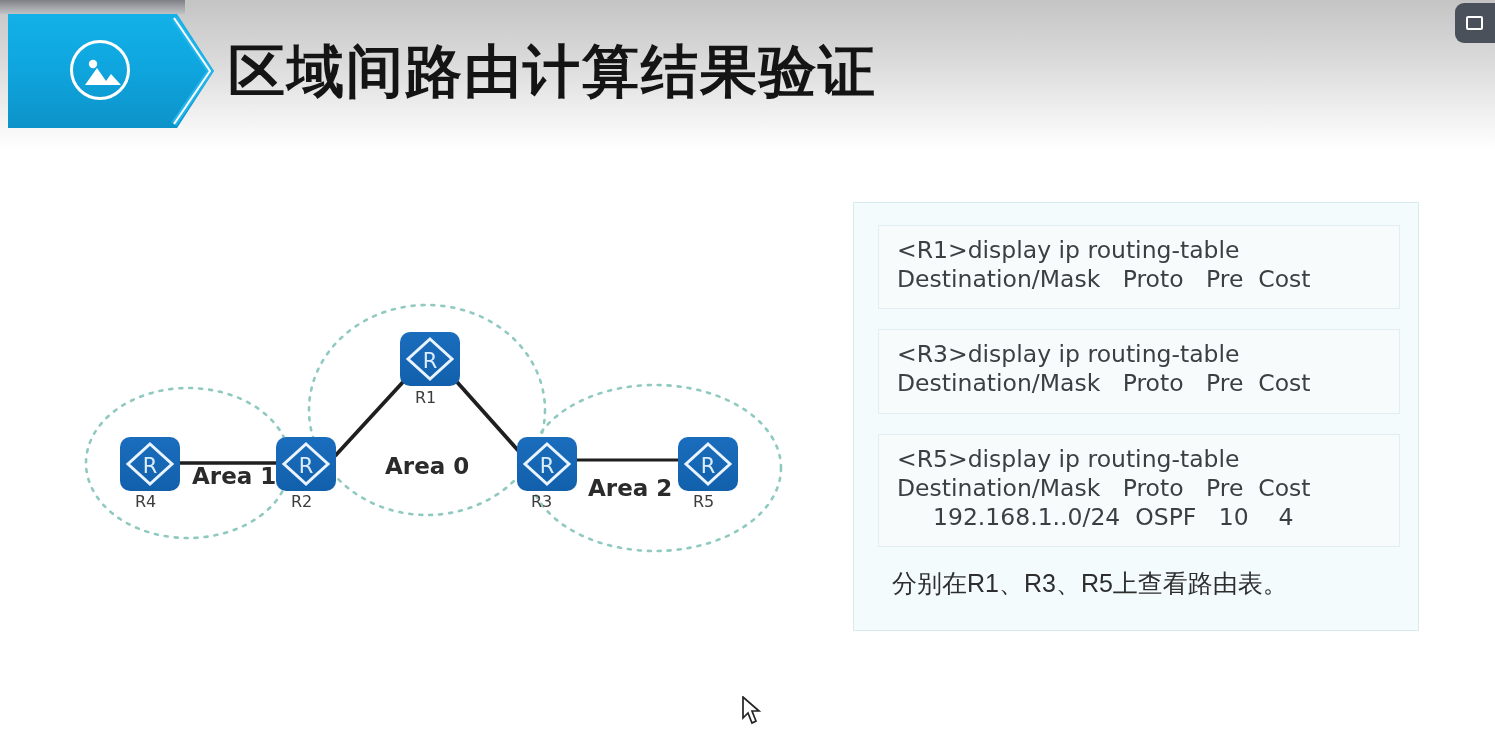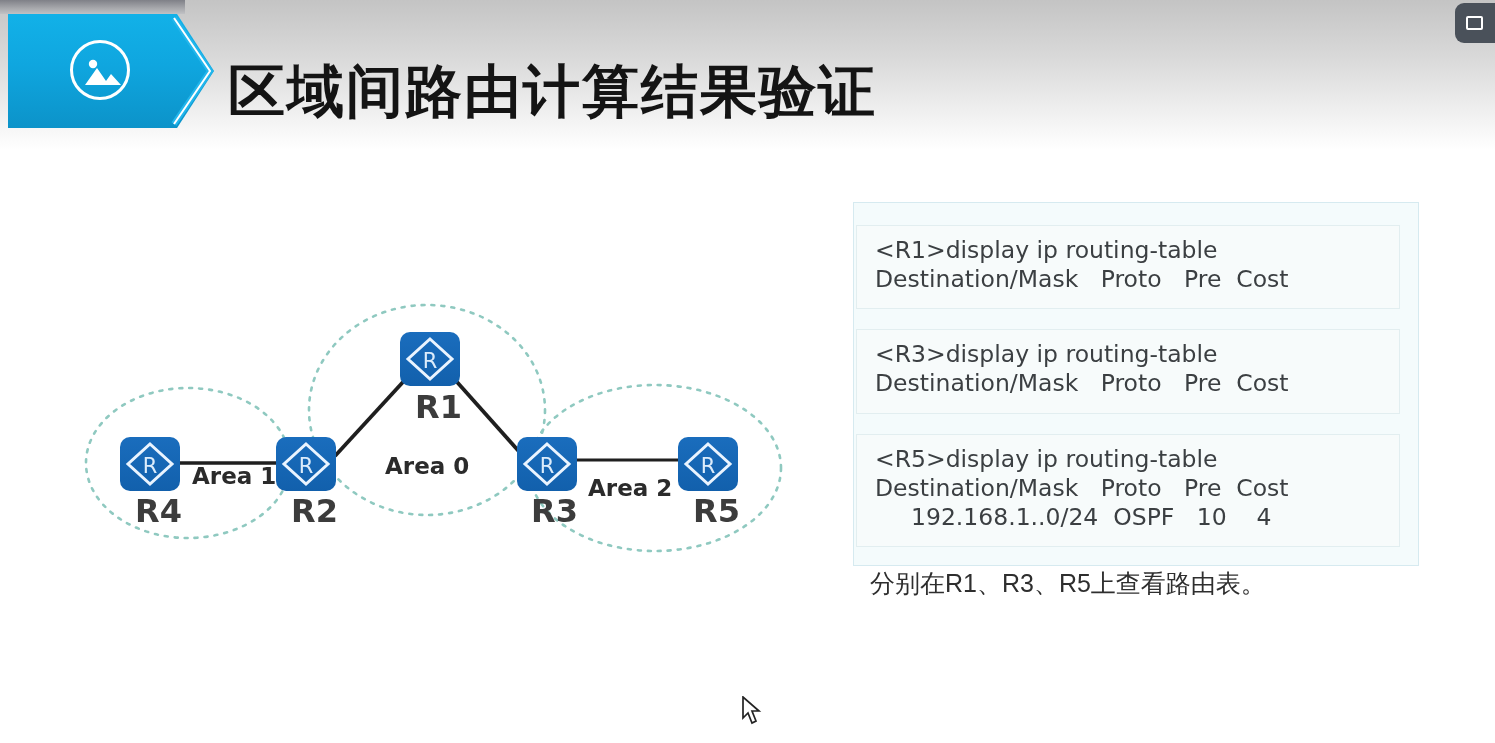--- a/index.html
+++ b/index.html
@@ -53,21 +53,20 @@
   #banner-icon svg { position: absolute; left: 10px; top: 12px; }
 
   
   #page-title {
     position: absolute; left: 228px; top: 34px;
     font-size: 57px; font-weight: bold;
     letter-spacing: 2px;
     color: #141414;
     white-space: nowrap;
     font-family: "DejaVu Sans", "Liberation Sans", sans-serif;
-    margin-top: 20px;
   }
 
   
   #pip-button {
     position: absolute; right: -12px; top: 3px;
     width: 52px; height: 40px;
     background: #4a515a;
     border-radius: 9px;
     display: flex; align-items: center; justify-content: center;
   }
@@ -87,42 +86,42 @@
   .node {
     position: absolute;
     width: 60px; height: 54px;
     border-radius: 10px;
     background: #1565b4;
     background: linear-gradient(to bottom, #1a6dbd 0%, #1260ac 100%);
   }
   .node svg { position: absolute; left: 0; top: 0; }
   .node-label {
     position: absolute;
-    font-size: 32px; font-weight: bold;
+    font-size: 16px; font-weight: normal;
     color: #3c3c3c;
     white-space: nowrap;
     font-family: "DejaVu Sans", "Liberation Sans", sans-serif;
     text-align: right;
   }
   .area-label {
     position: absolute;
     font-size: 23px; font-weight: bold;
     color: #2b2b2b;
     white-space: nowrap;
     font-family: "DejaVu Sans", "Liberation Sans", sans-serif;
   }
   #cursor { position: absolute; left: 686px; top: 486px; }
 
   
   #info-panel {
     position: absolute; left: 853px; top: 202px;
-    width: 566px; height: 364px;
+    width: 566px; height: 429px;
     background: #f4fbfc;
     border: 1.5px solid #d6eaf0;
-    padding: 22px 18px 0 2px;
+    padding: 22px 18px 0 24px;
   }
   .cmd-block {
     background: #f7fbfb;
     border: 1.5px solid #e2eef0;
     padding: 10px 14px 14px 18px;
     margin-bottom: 20px;
   }
   .cmd-line {
     font-size: 23.5px;
     color: #3b3f42;

